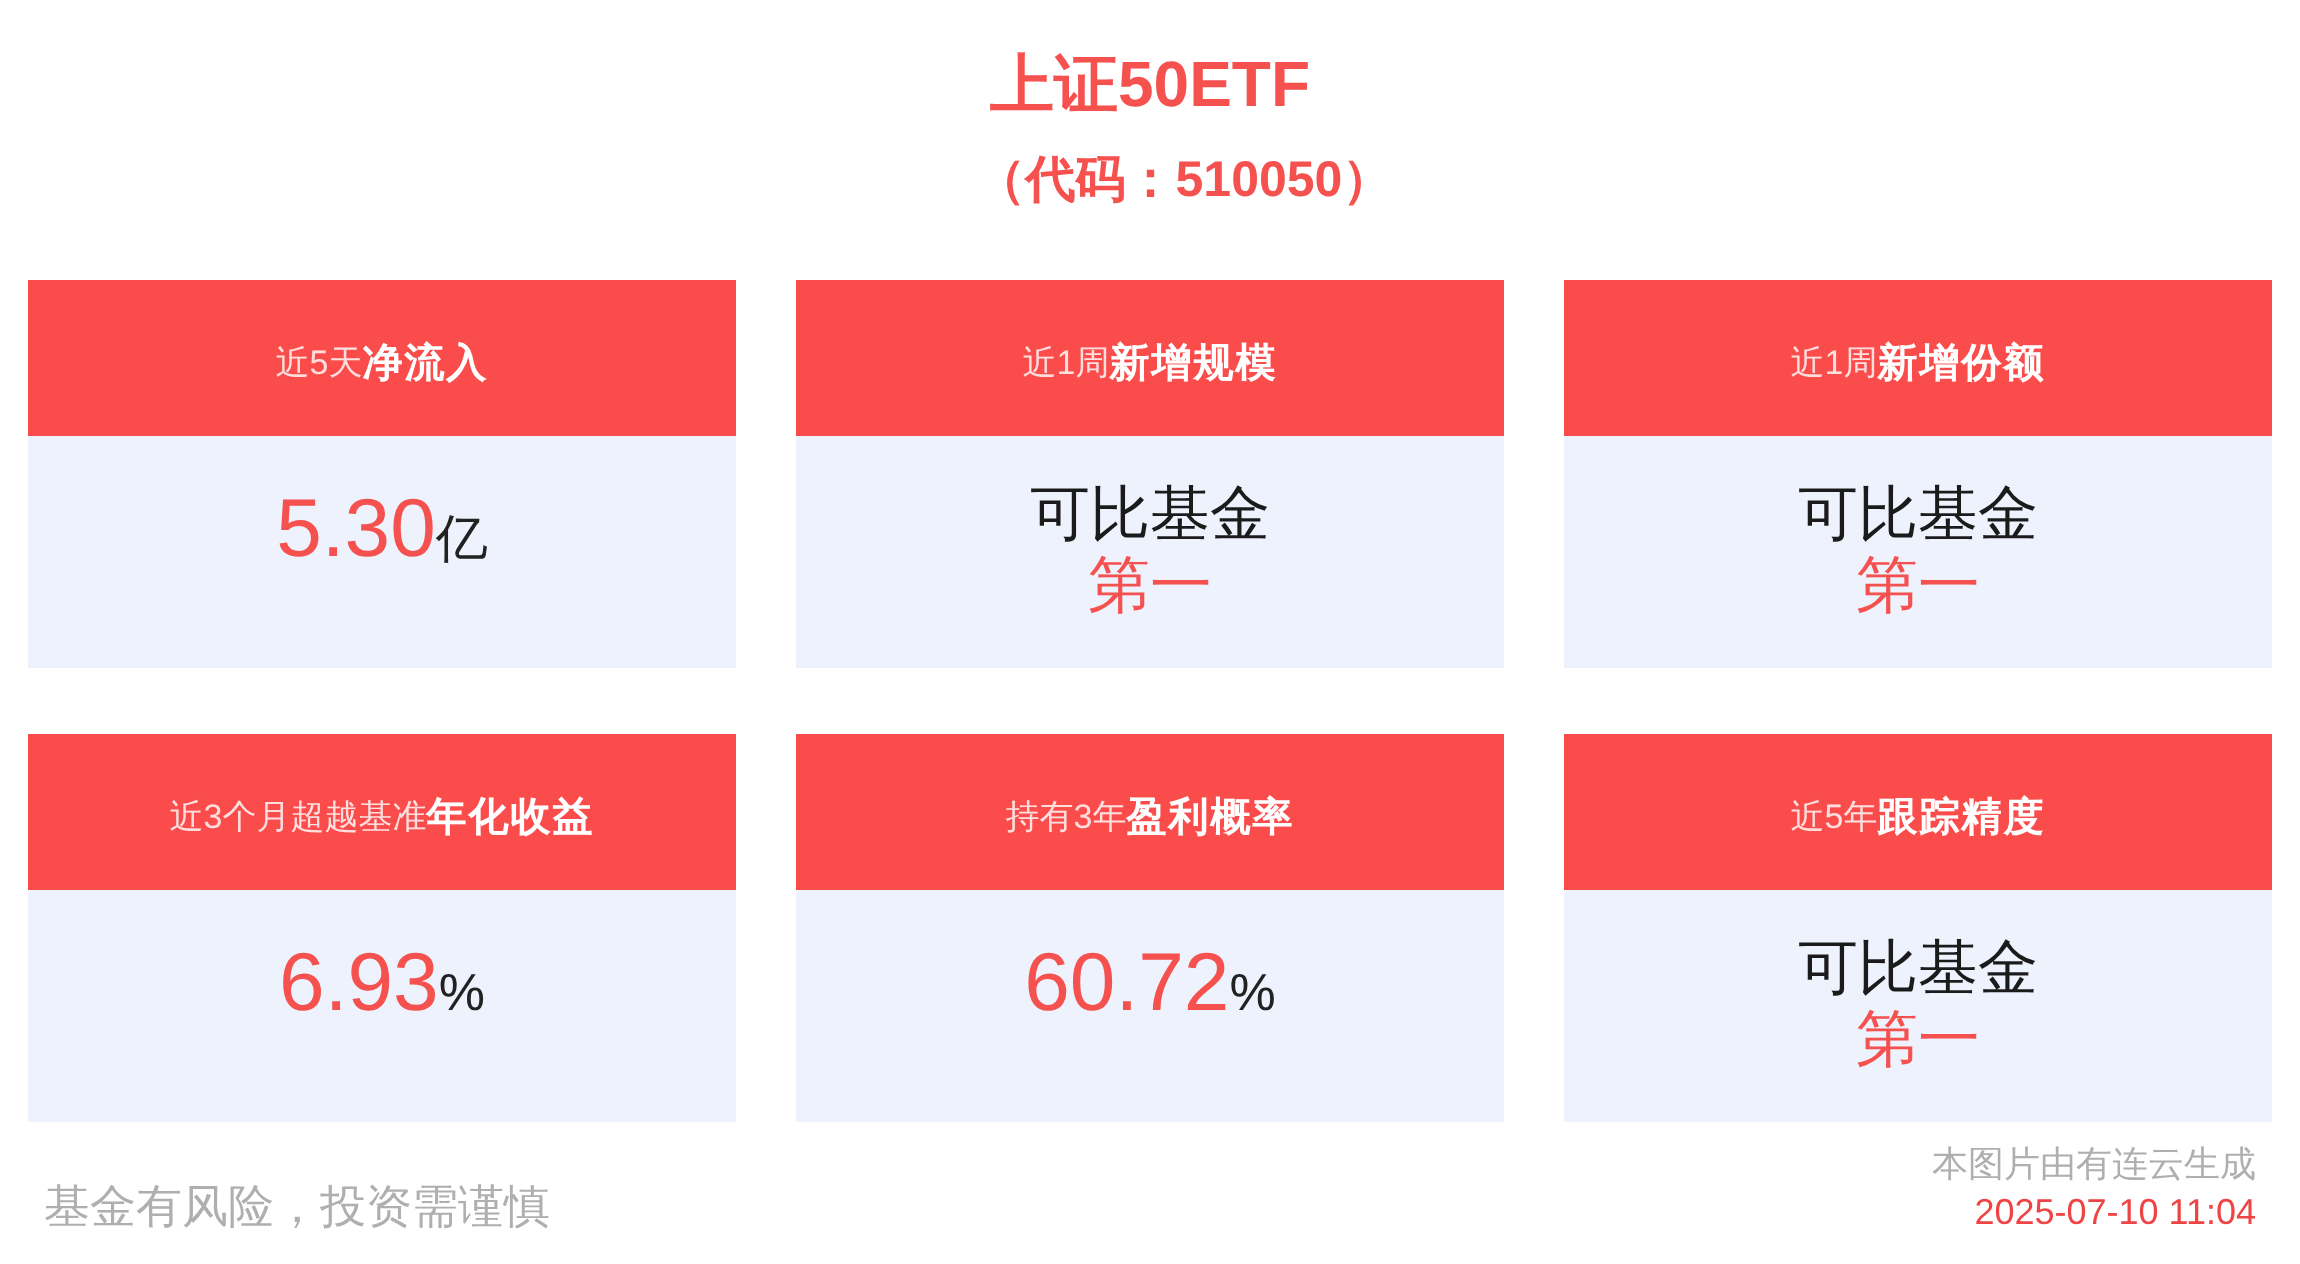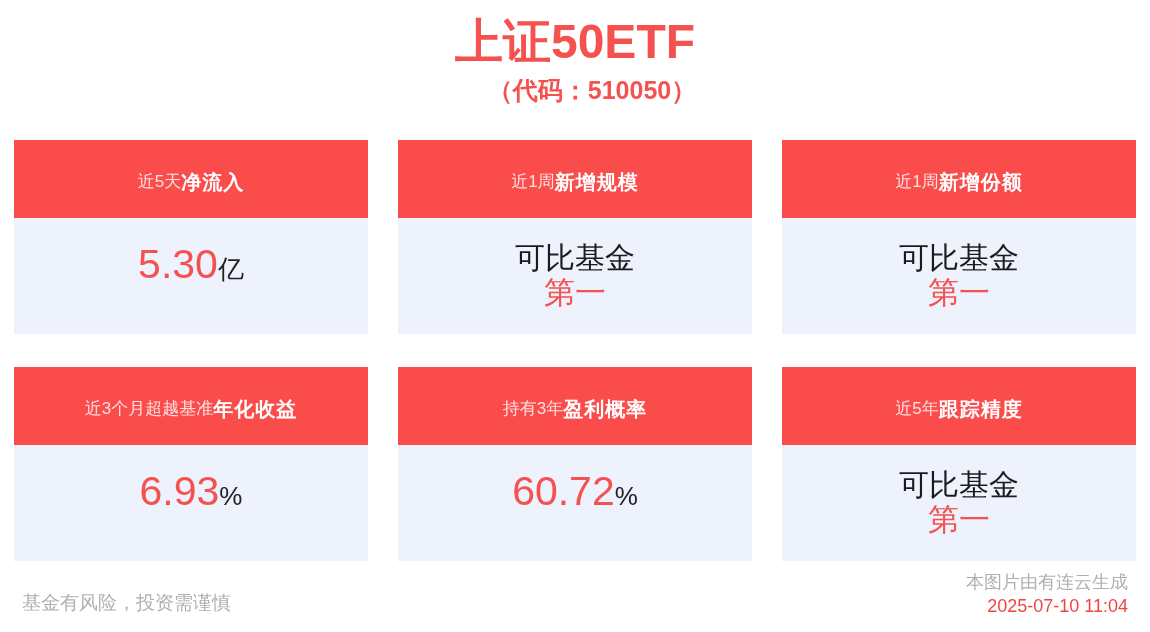--- a/index.html
+++ b/index.html
@@ -15,21 +15,21 @@
     position: relative;
   }
 
   
   .page-header {
     width: 100%;
     padding-top: 20px;
     text-align: center;
   }
   .page-title {
-    font-size: 48px;
+    font-size: 32px;
     font-weight: bold;
     color: #F5514F;
     line-height: 44px;
     letter-spacing: 0px;
   }
   .page-subtitle {
     font-size: 25px;
     font-weight: bold;
     color: #F5514F;
     line-height: 36px;
@@ -128,21 +128,21 @@
     right: 0;
     bottom: 14px;
     height: 46px;
     padding: 0 22px;
     box-sizing: border-box;
     display: flex;
     align-items: flex-end;
     justify-content: space-between;
   }
   .footer-left {
-    font-size: 19px;
+    font-size: 23px;
     color: #AFAFAF;
     line-height: 26px;
     padding-bottom: 2px;
   }
   .footer-right {
     text-align: right;
   }
   .footer-source {
     font-size: 18px;
     color: #AFAFAF;

